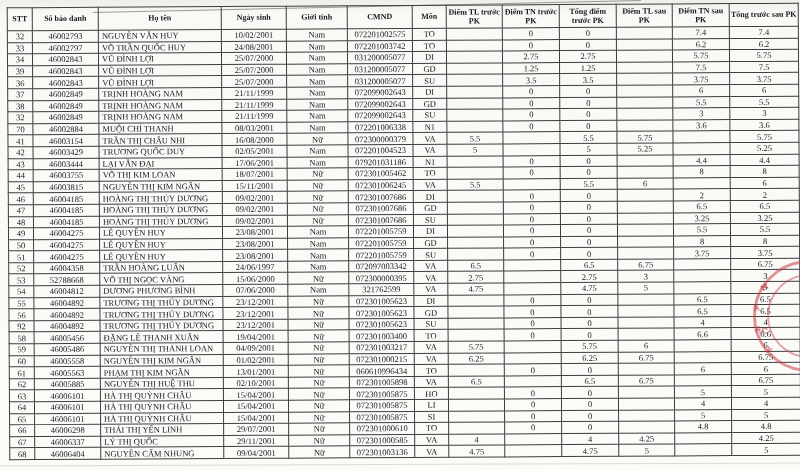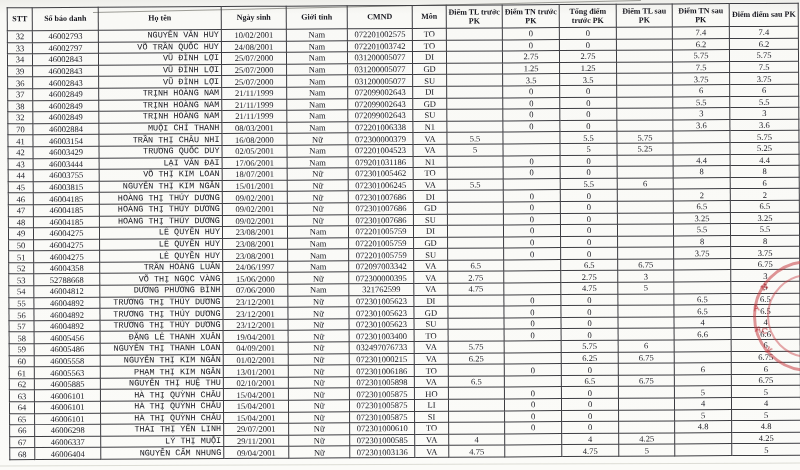--- a/index.html
+++ b/index.html
@@ -45,21 +45,21 @@
     height: 22px; padding: 0 1px;
     text-align: center; vertical-align: middle;
     white-space: normal;
   }
   .score-table td {
     font-size: 8.5px; line-height: 10px;
     height: 10.6px; padding: 0 2px;
     text-align: center; vertical-align: middle;
     white-space: nowrap;
   }
-  .score-table td.name { text-align: right; padding-left: 3px; font-family: Liberation Mono, monospace; }
+  .score-table td.name { text-align: left; padding-left: 3px; }
   .stamp { position: absolute; left: 0; top: 0; width: 800px; height: 470px; pointer-events: none; }
   .stamp-outer {
     position: absolute; left: 753px; top: 260px;
     width: 112px; height: 112px;
     box-sizing: border-box;
     border: 3px solid rgba(199, 62, 68, 0.55);
     border-radius: 50%;
     filter: blur(0.4px);
   }
   .stamp-inner {
@@ -108,21 +108,21 @@
             <th>Họ tên</th>
             <th>Ngày sinh</th>
             <th>Giới tính</th>
             <th>CMND</th>
             <th>Môn</th>
             <th>Điểm TL trước PK</th>
             <th>Điểm TN trước PK</th>
             <th>Tổng điểm trước PK</th>
             <th>Điểm TL sau PK</th>
             <th>Điểm TN sau PK</th>
-            <th>Điểm điểm sau PK</th>
+            <th>Tổng trước sau PK</th>
           </tr>
         </thead>
       <tbody id="tbody">
           <tr>
             <td class="stt">32</td>
             <td class="sbd">46002793</td>
             <td class="name">NGUYỄN VĂN HUY</td>
             <td class="dob">10/02/2001</td>
             <td class="gender">Nam</td>
             <td class="cmnd">072201002575</td>
@@ -311,21 +311,21 @@
             <td class="tn_truoc">0</td>
             <td class="tong_truoc">0</td>
             <td class="tl_sau"></td>
             <td class="tn_sau">8</td>
             <td class="tong_sau">8</td>
           </tr>
           <tr>
             <td class="stt">45</td>
             <td class="sbd">46003815</td>
             <td class="name">NGUYỄN THỊ KIM NGÂN</td>
-            <td class="dob">15/01/2001</td>
+            <td class="dob">15/11/2001</td>
             <td class="gender">Nữ</td>
             <td class="cmnd">072301006245</td>
             <td class="mon">VA</td>
             <td class="tl_truoc">5.5</td>
             <td class="tn_truoc"></td>
             <td class="tong_truoc">5.5</td>
             <td class="tl_sau">6</td>
             <td class="tn_sau"></td>
             <td class="tong_sau">6</td>
           </tr>
@@ -488,21 +488,21 @@
             <td class="cmnd">072301005623</td>
             <td class="mon">GD</td>
             <td class="tl_truoc"></td>
             <td class="tn_truoc">0</td>
             <td class="tong_truoc">0</td>
             <td class="tl_sau"></td>
             <td class="tn_sau">6.5</td>
             <td class="tong_sau">6.5</td>
           </tr>
           <tr>
-            <td class="stt">57</td>
+            <td class="stt">92</td>
             <td class="sbd">46004892</td>
             <td class="name">TRƯƠNG THỊ THÚY DƯƠNG</td>
             <td class="dob">23/12/2001</td>
             <td class="gender">Nữ</td>
             <td class="cmnd">072301005623</td>
             <td class="mon">SU</td>
             <td class="tl_truoc"></td>
             <td class="tn_truoc">0</td>
             <td class="tong_truoc">0</td>
             <td class="tl_sau"></td>
@@ -523,21 +523,21 @@
             <td class="tl_sau"></td>
             <td class="tn_sau">6.6</td>
             <td class="tong_sau">6.6</td>
           </tr>
           <tr>
             <td class="stt">59</td>
             <td class="sbd">46005486</td>
             <td class="name">NGUYỄN THỊ THANH LOAN</td>
             <td class="dob">04/09/2001</td>
             <td class="gender">Nữ</td>
-            <td class="cmnd">032497076733</td>
+            <td class="cmnd">072301003217</td>
             <td class="mon">VA</td>
             <td class="tl_truoc">5.75</td>
             <td class="tn_truoc"></td>
             <td class="tong_truoc">5.75</td>
             <td class="tl_sau">6</td>
             <td class="tn_sau"></td>
             <td class="tong_sau">6</td>
           </tr>
           <tr>
             <td class="stt">60</td>
@@ -553,21 +553,21 @@
             <td class="tl_sau">6.75</td>
             <td class="tn_sau"></td>
             <td class="tong_sau">6.75</td>
           </tr>
           <tr>
             <td class="stt">61</td>
             <td class="sbd">46005563</td>
             <td class="name">PHẠM THỊ KIM NGÂN</td>
             <td class="dob">13/01/2001</td>
             <td class="gender">Nữ</td>
-            <td class="cmnd">072301006186</td>
+            <td class="cmnd">060610996434</td>
             <td class="mon">TO</td>
             <td class="tl_truoc"></td>
             <td class="tn_truoc">0</td>
             <td class="tong_truoc">0</td>
             <td class="tl_sau"></td>
             <td class="tn_sau">6</td>
             <td class="tong_sau">6</td>
           </tr>
           <tr>
             <td class="stt">62</td>
@@ -640,21 +640,21 @@
             <td class="tl_truoc"></td>
             <td class="tn_truoc">0</td>
             <td class="tong_truoc">0</td>
             <td class="tl_sau"></td>
             <td class="tn_sau">4.8</td>
             <td class="tong_sau">4.8</td>
           </tr>
           <tr>
             <td class="stt">67</td>
             <td class="sbd">46006337</td>
-            <td class="name">LÝ THỊ MUỘI</td>
+            <td class="name">LÝ THỊ QUỐC</td>
             <td class="dob">29/11/2001</td>
             <td class="gender">Nữ</td>
             <td class="cmnd">072301000585</td>
             <td class="mon">VA</td>
             <td class="tl_truoc">4</td>
             <td class="tn_truoc"></td>
             <td class="tong_truoc">4</td>
             <td class="tl_sau">4.25</td>
             <td class="tn_sau"></td>
             <td class="tong_sau">4.25</td>

